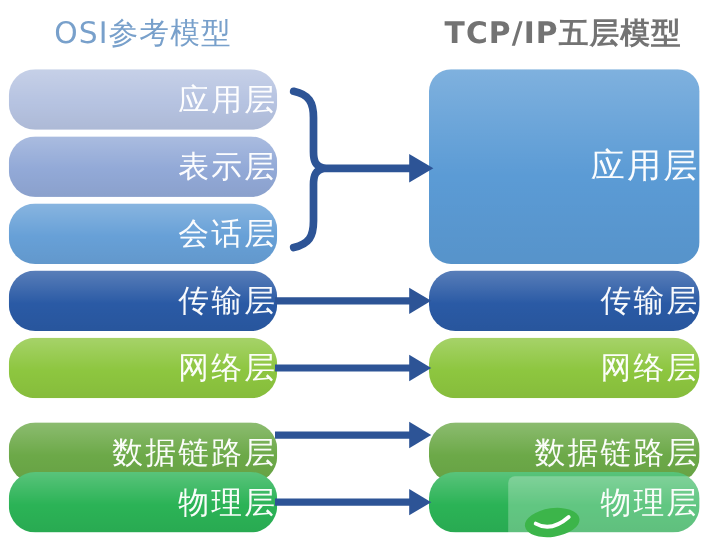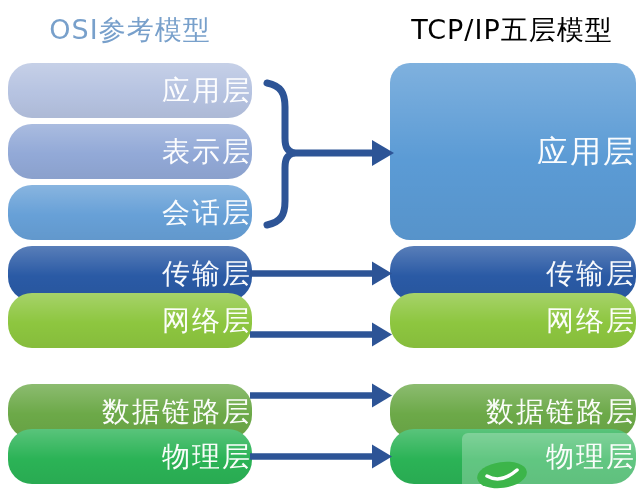--- a/index.html
+++ b/index.html
@@ -12,38 +12,38 @@
 
   .layer{
     position:absolute;height:55px;line-height:55px;text-align:right;
     color:rgba(255,255,255,.97);font-size:28px;letter-spacing:2px;
     border-radius:24px;
     background-image:linear-gradient(180deg,rgba(255,255,255,.22),rgba(255,255,255,0) 55%,rgba(0,0,0,.05));
   }
   .left-col{left:8px;width:244px;}
   .right-col{left:390px;width:246px;}
   .r0{top:63px}.r1{top:124px}.r2{top:185px}.r3{top:246px}
-  .r4{top:293px}.r5{top:384px}.r6{top:429px}
+  .r4{top:307px}.r5{top:384px}.r6{top:429px}
   .big{top:63px;height:177px;line-height:177px;border-radius:20px;font-size:31px;}
 
   .overlay{position:absolute;left:0;top:0;width:640px;height:493px;pointer-events:none;}
 
   .watermark{
     position:absolute;left:462px;top:433px;width:178px;height:60px;
     background:rgba(255,255,255,.26);border-radius:6px 0 0 0;
   }
   .watermark svg{position:absolute;left:8px;top:24px;}
 </style>
 </head>
 <body>
 
 <div class="canvas">
 
   <div class="col-title left" style="color: rgb(120, 160, 203);">OSI参考模型</div>
-  <div class="col-title right" style="color: #000000;">TCP/IP五层模型</div>
+  <div class="col-title right" style="color: #737373; font-weight: bold;">TCP/IP五层模型</div>
 
   <div class="layer left-col r0" style="background-color: rgb(182, 195, 225);">应用层</div>
   <div class="layer left-col r1" style="background-color: rgb(146, 169, 215);">表示层</div>
   <div class="layer left-col r2" style="background-color: rgb(103, 160, 215);">会话层</div>
   <div class="layer left-col r3" style="background-color: rgb(42, 90, 165);">传输层</div>
   <div class="layer left-col r4" style="background-color: rgb(141, 198, 63);">网络层</div>
   <div class="layer left-col r5" style="background-color: rgb(108, 169, 72);">数据链路层</div>
   <div class="layer left-col r6" style="background-color: rgb(43, 179, 86);">物理层</div>
 
   <div class="layer right-col big" style="background-color: rgb(91, 155, 213);">应用层</div>

